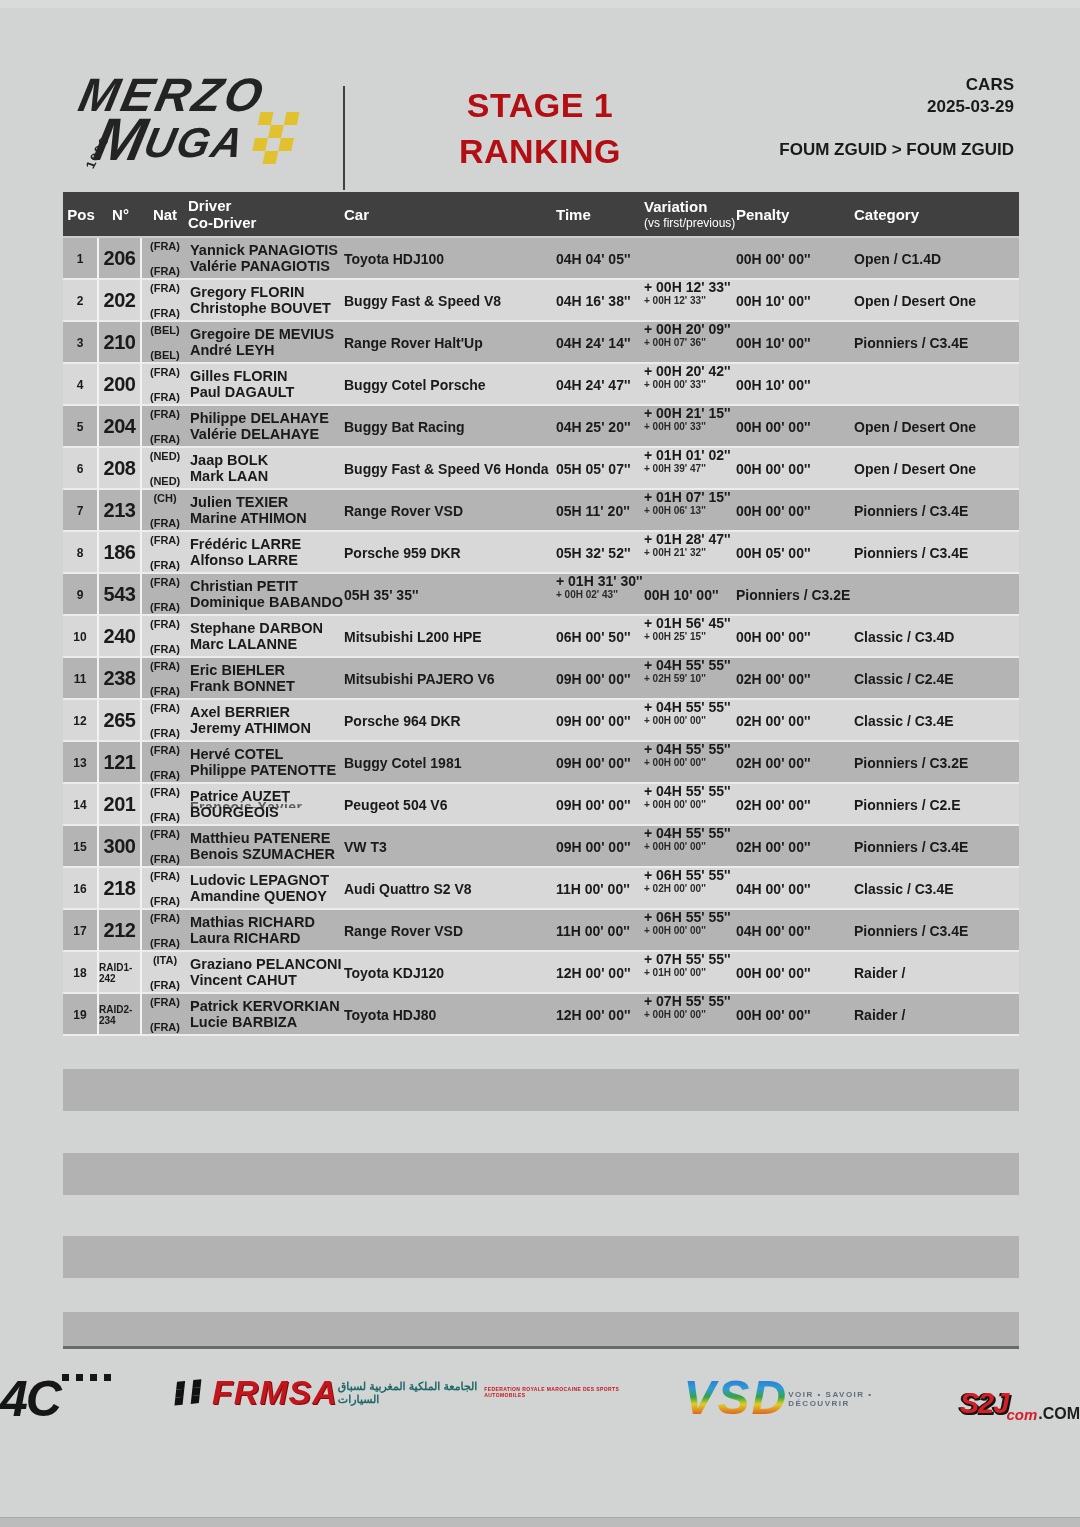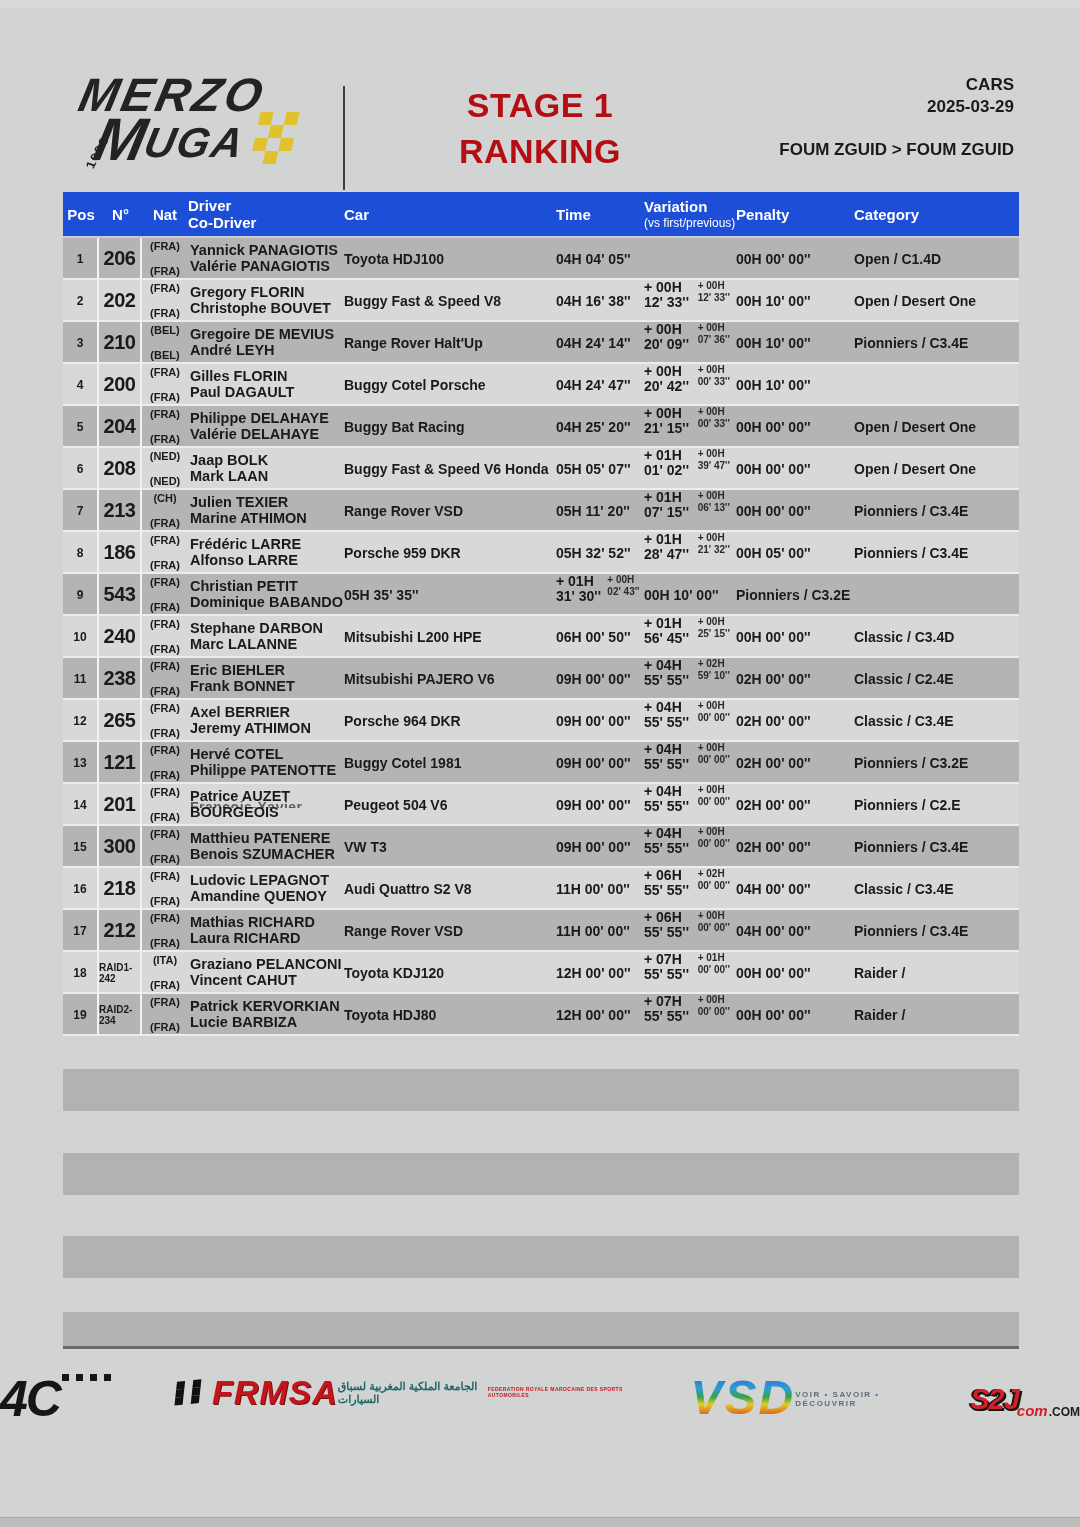--- a/index.html
+++ b/index.html
@@ -24,40 +24,40 @@
   .checkers i:nth-child(odd){ background:#e2c12f; }
   .hdr-divider { position:absolute; left:343px; top:86px; width:2px; height:104px; background:#3f3f3f; }
   .title { position:absolute; left:390px; top:82px; width:300px; text-align:center;
            color:#b30f13; font-weight:800; font-size:34px; line-height:46px; letter-spacing:.5px; }
   .meta { position:absolute; right:66px; top:74px; text-align:right; font-weight:700; font-size:17px; line-height:22px; }
   .route { position:absolute; right:66px; top:140px; text-align:right; font-weight:700; font-size:17px; }
 
   
   .rtable { position:absolute; left:63px; top:192px; width:956px; }
   .grid9 { display:grid; grid-template-columns:36px 43px 46px 156px 212px 88px 92px 118px 1fr; box-sizing:border-box; }
-  .thead { background:#1d4ed8; height:46px; color:#ffffff; align-items:center; border-bottom:2px solid #cccccc; }
+  .thead { background:#404040; height:46px; color:#ffffff; align-items:center; border-bottom:2px solid #cccccc; }
   .thead .h { font-weight:700; font-size:15px; }
   .hc { text-align:center; }
   .h-drv { line-height:17px; }
   .h-var .sub { display:block; font-size:12px; font-weight:400; margin-top:1px; }
 
   .row { height:42px; border-bottom:2px solid #ececec; position:relative; }
   .row.dark { background:#b4b4b4; }
   .row.light { background:#d8d8d8; }
   .c { overflow:visible; }
   .c.pos { display:flex; align-items:center; justify-content:center; font-size:12px; font-weight:700; border-right:2px solid #f2f2f2; }
   .c.num { display:flex; align-items:center; justify-content:center; font-size:20px; font-weight:800; border-right:2px solid #f2f2f2; letter-spacing:-.5px; }
   .c.num.small { font-size:10px; letter-spacing:0; }
   .c.nat { display:flex; flex-direction:column; align-items:center; justify-content:center; gap:14px;
            font-size:11px; font-weight:700; line-height:11px; }
   .c.drv { display:flex; flex-direction:column; justify-content:space-between; padding:4px 0 5px 2px;
            font-size:14.5px; font-weight:700; position:relative; }
   .c.drv .ovl { position:absolute; left:2px; top:15px; height:9px; overflow:hidden; opacity:.65; font-size:14px; letter-spacing:.5px; }
   .c.car, .c.time, .c.pen, .c.cat { display:flex; align-items:center; font-size:14px; font-weight:700; }
-  .c.var { display:flex; flex-direction:row; justify-content:flex-start; font-weight:700; }
+  .c.var { display:flex; flex-direction:column; justify-content:flex-start; font-weight:700; }
   .c.var .v1 { font-size:14px; line-height:15px; }
   .c.var .v2 { font-size:10px; line-height:12px; color:#2a2a2a; }
 
   
   .stripe { position:absolute; left:63px; width:956px; background:#b2b2b2; }
   .endline { position:absolute; left:63px; width:956px; height:3px; background:#6a6a6a; }
 
   
   .footer { position:absolute; top:1376px; left:0; right:0; display:flex; justify-content:center; align-items:flex-start; gap:58px; }
   .lg { display:flex; flex-direction:row; align-items:center; }
@@ -72,21 +72,21 @@
   .frmsa-ar { font-size:11px; color:#1f6868; font-weight:700; margin-top:1px; }
   .frmsa-sub { font-size:5px; color:#c3161c; font-weight:700; letter-spacing:.4px; }
   .vsd-txt { font-size:48px; font-weight:800; font-style:italic; line-height:44px; letter-spacing:2px;
              background:linear-gradient(180deg,#2c6fd0 0%,#2f9bd8 28%,#35a349 48%,#ddce24 64%,#e08422 80%,#cf2b22 100%);
              -webkit-background-clip:text; background-clip:text; color:transparent; }
   .vsd-sub { font-size:8px; color:#5d6d7d; font-weight:700; letter-spacing:1.5px; margin-top:2px; }
   .lg-s2j .s2jrow { display:flex; align-items:flex-end; }
   .s2j-txt { font-size:29px; font-weight:800; font-style:italic; color:#d41f26; line-height:40px; letter-spacing:-1px;
              text-shadow:-2px 0 0 #141414, 2px 2px 0 #141414, 0 2px 0 #141414; }
   .s2j-com { font-size:15px; font-weight:800; font-style:italic; color:#d41f26; margin-left:-2px; }
-  .s2j-dotcom { font-size:12px; font-weight:700; color:#1d1d1d; margin-left:1px;margin-top:29px; }
+  .s2j-dotcom { font-size:16px; font-weight:700; color:#1d1d1d; margin-left:1px;margin-top:29px; }
 </style>
 </head>
 <body>
 
 <div class="page">
   <div class="topstrip"></div>
 
   <div class="logo">
     <div class="l1">MERZO</div>
     <div class="l2">

